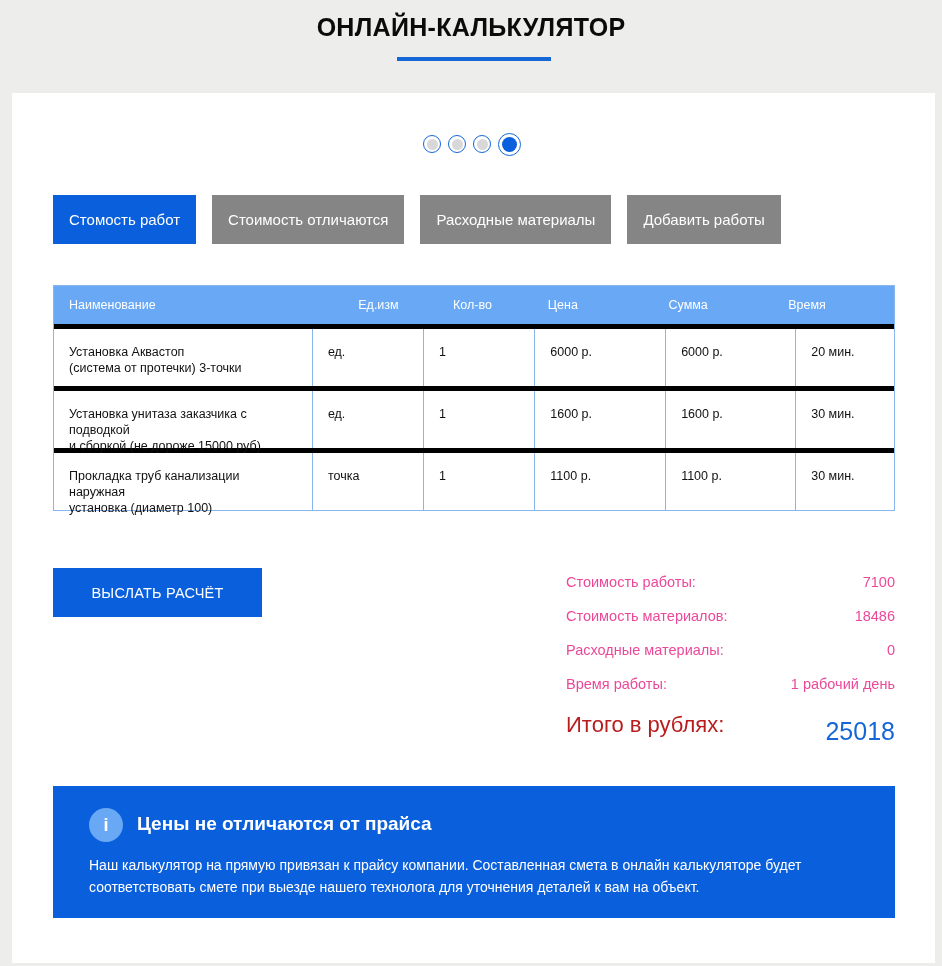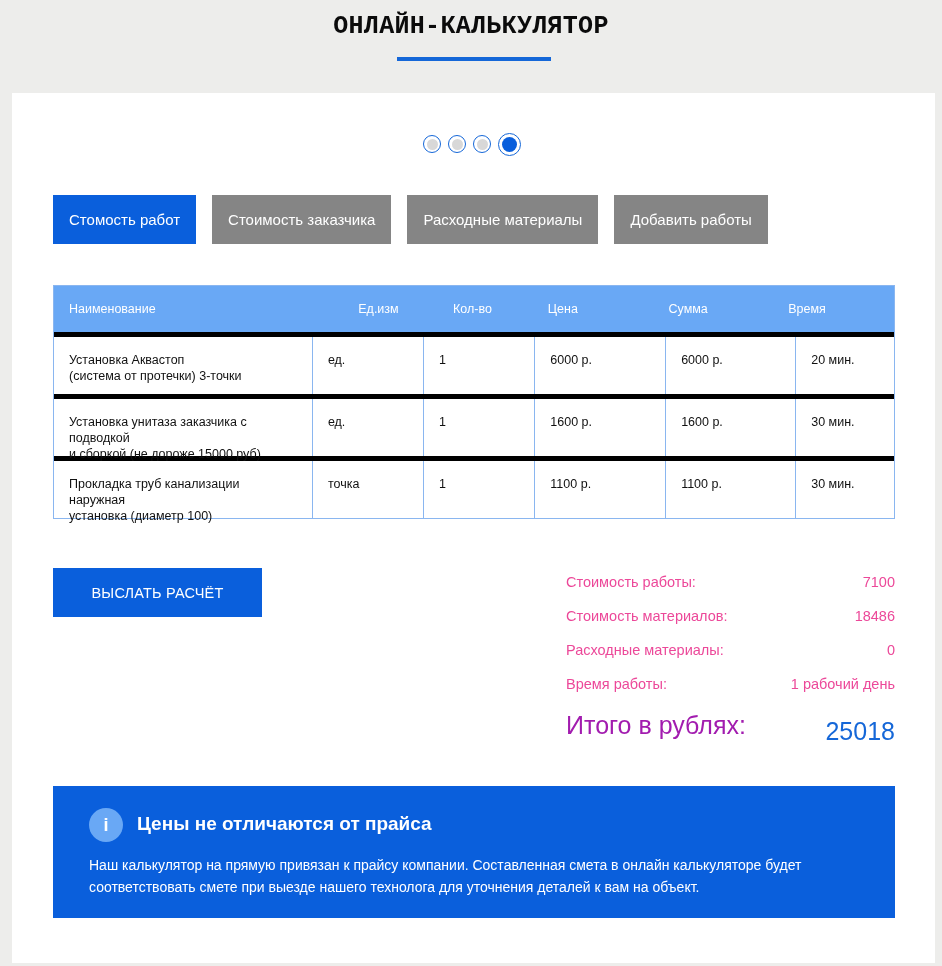--- a/index.html
+++ b/index.html
@@ -5,21 +5,20 @@
     * { box-sizing: border-box; margin: 0; padding: 0; }
     html, body {
       width: 942px; height: 966px; overflow: hidden;
       background: #ededeb;
       font-family: "Liberation Sans", "DejaVu Sans", sans-serif;
       color: #111;
     }
     .page-header {
       position: absolute; left: 0; top: 0; width: 942px; height: 118px;
       text-align: center;
-      font-family: Liberation Mono, monospace;
     }
     .page-title {
       position: absolute; left: 0; width: 942px; top: 12px;
       font-size: 25px; font-weight: 700; letter-spacing: 0.3px; color: #0b0b0b;
       line-height: 30px;
     }
     .title-underline {
       position: absolute; left: 397px; top: 57px; width: 154px; height: 4px;
       background: #1567d8;
     }
@@ -50,21 +49,21 @@
       font-size: 15px; color: #fff; background: #858585;
       cursor: pointer; white-space: nowrap;
     }
     .tab.active { background: #0a5fdc; }
 
     .table {
       position: absolute; left: 41px; top: 192px; width: 842px;
       border: 1px solid #8ab6f0;
     }
     .thead {
-      display: flex; height: 46px; background: #69a8f5; align-items: center;
+      display: flex; height: 38px; background: #69a8f5; align-items: center;
     }
     .th {
       font-size: 12.5px; color: #ffffff; padding-left: 15px;
     }
     .trow {
       display: flex; height: 62px; border-top: 5px solid #000000; gap: 32px;
     }
     .td {
       font-size: 12.5px; color: #111; padding: 15px 15px 0 15px; line-height: 16px;
       border-left: 1px solid #8ab6f0;
@@ -84,21 +83,21 @@
       position: absolute; left: 554px; top: 472px; width: 329px;
     }
     .srow {
       display: flex; justify-content: space-between; height: 34px; align-items: center;
       font-size: 14.5px; color: #ec4899;
     }
     .total {
       display: flex; justify-content: space-between; align-items: center;
       margin-top: 4px; height: 40px;
     }
-    .total-label { font-size: 25px; color: #a21caf; }
+    .total-label { font-size: 22px; color: #b91c1c; }
     .total-value { font-size: 25px; color: #1567d8; margin-top: 12px; }
 
     .info-box {
       position: absolute; left: 41px; top: 693px; width: 842px; height: 132px;
       background: #0a5fdc; color: #fff;
     }
     .info-icon {
       position: absolute; left: 36px; top: 22px; width: 34px; height: 34px;
       border-radius: 50%; background: #69a8f5; color: #fff;
       font-size: 18px; font-weight: 700; display: flex; align-items: center; justify-content: center;
@@ -131,21 +130,21 @@
     <div class="step">
         <span class="dot"></span>
       </div>
     <div class="step active">
         <span class="dot"></span>
       </div>
   </div>
 
   <nav class="tabs">
     <div class="tab active">Стомость работ</div>
-    <div class="tab">Стоимость заказчика</div>
+    <div class="tab">Стоимость отличаются</div>
     <div class="tab">Расходные материалы</div>
     <div class="tab">Добавить работы</div>
   </nav>
 
   <div class="table">
     <div class="thead">
       <div class="th c1">Наименование</div>
       <div class="th c2">Ед.изм</div>
       <div class="th c3">Кол-во</div>
       <div class="th c4">Цена</div>

